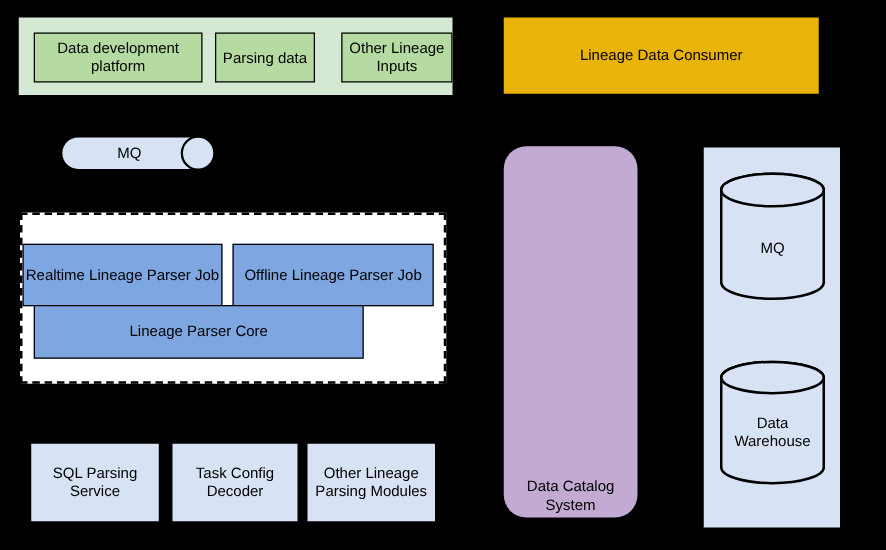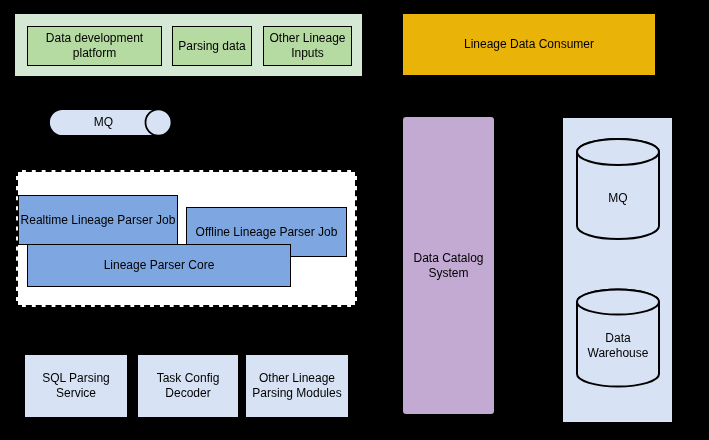--- a/index.html
+++ b/index.html
@@ -25,44 +25,44 @@
     text-align: center;
     line-height: 1.25;
   }
   .nowrap { white-space: nowrap; }
 
   
   .source-container { left: 15px; top: 14px; width: 347px; height: 62px; background: #d5e8d4; }
   .source-box { background: #b5dba2; border: 1px solid #000; top: 26px; height: 40px; padding: 1px 3px; }
   .src1 { left: 27px;  width: 135px; }
   .src2 { left: 172px; width: 80px; }
-  .src3 { left: 263px; width: 89px; }
+  .src3 { left: 273px; width: 89px; }
 
   
   .consumer { left: 403px; top: 14px; width: 252px; height: 61px; background: #eab308; }
 
   
   .mq-capsule { left: 48px; top: 108px; width: 125px; height: 29px; }
   .mq-capsule .label { position: absolute; left: 0; top: 0; width: 111px; height: 29px; }
 
   
   .parser-container { left: 16px; top: 170px; width: 341px; height: 137px; background: #ffffff; border: 2px dashed #000; }
   .parser-box { background: #7ea6e0; border: 1px solid #000; }
   .job1 { left: 18px;  top: 195px; width: 160px; height: 50px; }
-  .job2 { left: 186px; top: 195px; width: 161px; height: 50px; margin-top: 12px; }
+  .job2 { left: 186px; top: 195px; width: 161px; height: 50px; }
   .core { left: 27px;  top: 244px; width: 264px; height: 43px; }
 
   
   .module { background: #d7e3f4; top: 355px; height: 62px; padding: 16px 4px; }
   .mod1 { left: 25px;  width: 102px; }
   .mod2 { left: 138px; width: 100px; }
   .mod3 { left: 246px; width: 102px; }
 
   
-  .catalog { left: 403px; top: 117px; width: 91px; height: 297px; background: #c2aad2; border-radius: 3px; padding: 2px 6px; }
+  .catalog { left: 403px; top: 117px; width: 107px; height: 297px; background: #c2aad2; border-radius: 18px; padding: 2px 6px; align-items: flex-end; }
 
   
   .storage-container { left: 563px; top: 118px; width: 109px; height: 304px; background: #d7e3f4; }
   .cylinder { width: 86px; left: 575px; }
   .cyl-mq { top: 137px; height: 104px; }
   .cyl-dw { top: 288px; height: 100px; }
   .cylinder svg { position: absolute; left: 0; top: 0; }
   .cyl-label { position: absolute; left: 0; width: 100%; }
   .cyl-mq .cyl-label { top: 18px; height: 86px; }
   .cyl-dw .cyl-label { top: 16px; height: 84px; }

